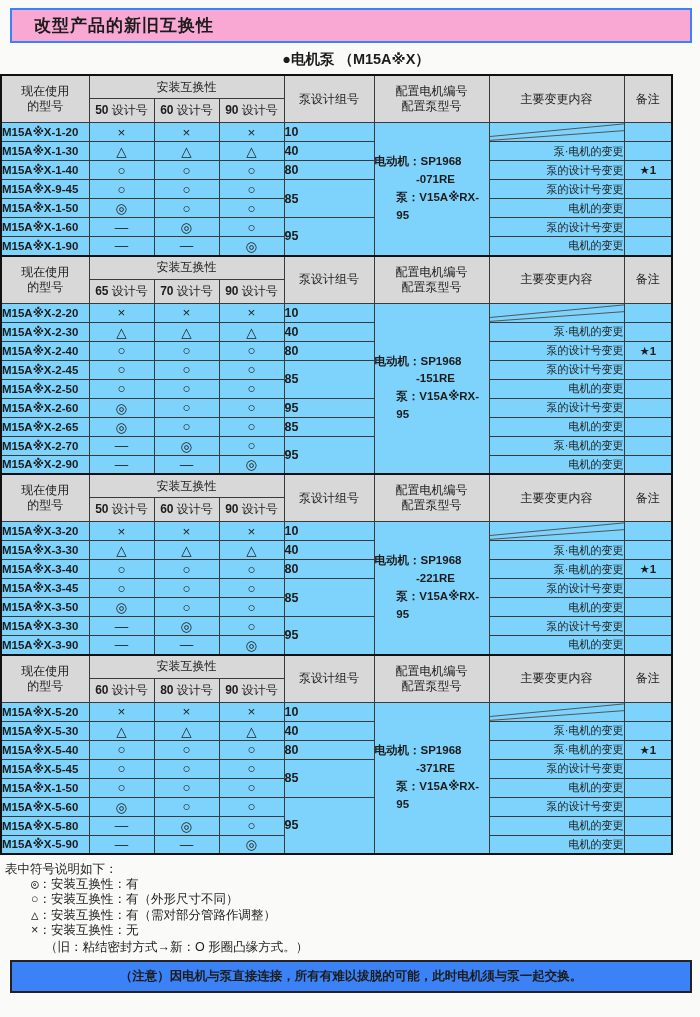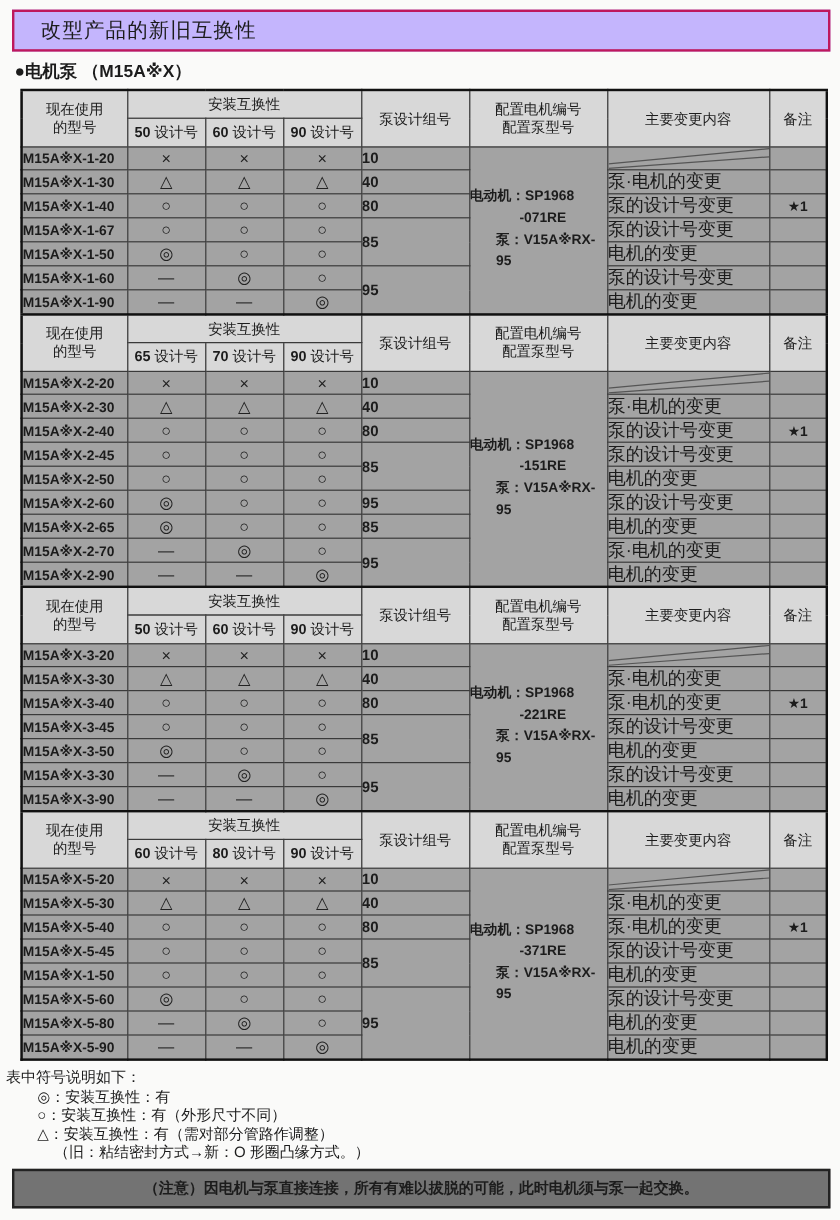--- a/index.html
+++ b/index.html
@@ -2,53 +2,53 @@
 <html><head>
 <meta charset="utf-8">
 <style>
   html,body{margin:0;padding:0;}
   body{
     width:700px;height:1017px;background:#fafaf9;color:#1c1c1c;
     font-family:"Liberation Sans","DejaVu Sans",sans-serif;
     position:relative;overflow:hidden;
   }
   .title-box{
-    margin:8px 8px 0 10px;border:2px solid #be185d;background:#c4b5fd;
-    font-size:17px;font-weight:normal;padding:4px 6px 4px 22px;letter-spacing:1px;
+    margin:8px 8px 0 10px;border:2px solid #3b82f6;background:#f9a8d4;
+    font-size:17px;font-weight:bold;padding:4px 6px 4px 22px;letter-spacing:1px;
   }
-  .subtitle{margin:7px 0 5px 12px;font-size:14.5px;font-weight:bold;}
+  .subtitle{margin:7px 0 5px 12px;font-size:14.5px;font-weight:bold;text-align:center;}
   table.compat{
-    margin-left:17px;border-collapse:collapse;width:671px;table-layout:fixed;
-    border:2px solid #111;background:#a3a3a3;
+    border-collapse:collapse;width:671px;table-layout:fixed;
+    border:2px solid #111;background:#7dd3fc;
   }
   table.compat td{border:1px solid #3a3a3a;padding:0;overflow:hidden;}
   tbody.sect{border-top:2px solid #111;}
   td.h{background:#d8d8d8;text-align:center;font-size:12px;line-height:1.25;}
   tr.hrow1 td{height:22px;}
   tr.hrow2 td{height:23px;text-align:center;}
   td.h .num{font-weight:bold;}
   tr.drow{height:19px;}
   td.model{font-size:11.5px;font-weight:bold;padding-left:3px;white-space:nowrap;}
   td.sym{text-align:center;font-size:13.5px;color:#222;}
   td.grp{font-size:12.5px;font-weight:bold;}
   td.cfg{font-size:11.5px;font-weight:bold;padding-left:5px;line-height:1.55;vertical-align:middle;}
   td.cfg .l2{padding-left:3.6em;}
   td.cfg .l3{padding-left:1.9em;}
-  td.chg{font-size:15px;padding-left:7px;text-align:left;}
+  td.chg{font-size:11px;padding-left:7px;text-align:right;}
   td.diag{position:relative;padding:0;}
   .dsvg{position:absolute;left:0;top:0;width:100%;height:100%;display:block;}
   .dsvg line{stroke:#555;stroke-width:1;vector-effect:non-scaling-stroke;}
   td.rmk{text-align:center;font-size:11.5px;font-weight:bold;}
   .legend{margin:7px 0 0 5px;font-size:12.5px;line-height:15.5px;}
   .legend-intro{margin-left:0;}
-  .legend-item{margin-left:26px;}
+  .legend-item{margin-left:26px;font-family:Liberation Mono, monospace;}
   .note-line1{margin-left:0;}
   .note-line2{margin-left:40px;}
   .notice-box{
-    margin:5px 8px 0 10px;border:2px solid #222;background:#737373;
+    margin:5px 8px 0 10px;border:2px solid #222;background:#3b82f6;
     text-align:center;font-size:12.5px;font-weight:bold;padding:6px 2px;
   }
 </style>
 </head>
 <body>
 
 <div class="title-box">改型产品的新旧互换性</div>
 <div class="subtitle">●电机泵 （M15A※X）</div>
 
 <table class="compat">
@@ -113,21 +113,21 @@
       <tr class="drow">
         <td class="model">M15A※X-1-40</td>
         <td class="sym">○</td>
         <td class="sym">○</td>
         <td class="sym">○</td>
         <td class="grp" rowspan="1">80</td>
         <td class="chg">泵的设计号变更</td>
         <td class="rmk">★1</td>
       </tr>
       <tr class="drow">
-        <td class="model">M15A※X-1-67</td>
+        <td class="model">M15A※X-9-45</td>
         <td class="sym">○</td>
         <td class="sym">○</td>
         <td class="sym">○</td>
         <td class="grp" rowspan="2">85</td>
         <td class="chg">泵的设计号变更</td>
         <td class="rmk"></td>
       </tr>
       <tr class="drow">
         <td class="model">M15A※X-1-50</td>
         <td class="sym">◎</td>
@@ -457,17 +457,18 @@
       </tr>
     </tbody>
   </table>
 
 <div class="legend">
   <div class="legend-intro">表中符号说明如下：</div>
   <div>
       <div class="legend-item">◎：安装互换性：有</div>
       <div class="legend-item">○：安装互换性：有（外形尺寸不同）</div>
       <div class="legend-item">△：安装互换性：有（需对部分管路作调整）</div>
+      <div class="legend-item">×：安装互换性：无</div>
     </div>
   <div class="note-line2">（旧：粘结密封方式→新：O 形圈凸缘方式。）</div>
 </div>
 
 <div class="notice-box">（注意）因电机与泵直接连接，所有有难以拔脱的可能，此时电机须与泵一起交换。</div>
 
 </body></html>

